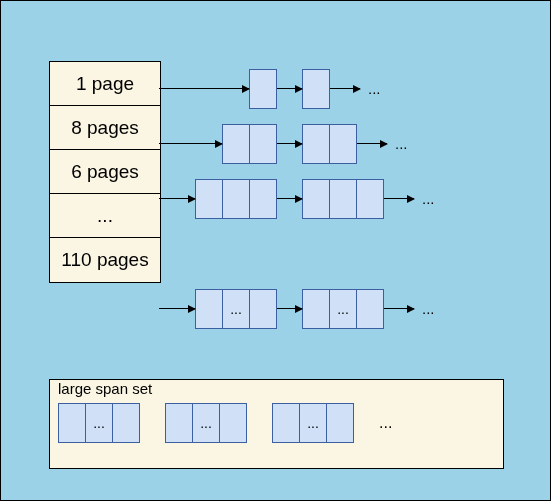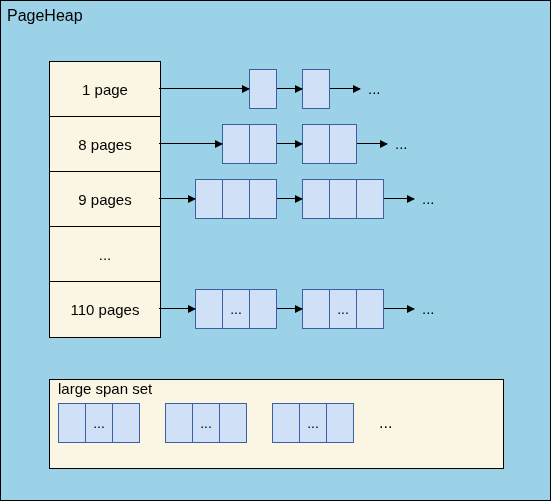--- a/index.html
+++ b/index.html
@@ -24,27 +24,27 @@
     color: #000;
   }
   .table {
     position: absolute;
     top: 60px;
     left: 48px;
     width: 110px;
     border: 1px solid #000;
   }
   .cell {
-    height: 55px;
+    height: 44px;
     border-bottom: 1px solid #000;
     background: #faf6e3;
     display: flex;
     align-items: center;
     justify-content: center;
-    font-size: 15px;
+    font-size: 19px;
     box-sizing: border-box;
   }
   .cell:last-child { border-bottom: none; }
 
   .row-viz {
     position: absolute;
     left: 158px;
     height: 55px;
     display: flex;
     align-items: center;
@@ -94,26 +94,25 @@
     box-sizing: border-box;
     padding: 0 8px;
   }
   .large-label { font-size: 15px; margin-bottom: 6px; }
   .large-row { display: flex; align-items: center; gap: 25px; }
 </style>
 </head>
 <body>
 
 <div class="container">
-  <div class="title">PageHeap</div>
 
   <div class="table" id="table">
       <div class="cell">1 page</div>
       <div class="cell">8 pages</div>
-      <div class="cell">9 pages</div>
+      <div class="cell">6 pages</div>
       <div class="cell">...</div>
       <div class="cell">110 pages</div>
     </div>
 
   <div id="viz">
       <div class="row-viz" style="top: 60px;">
         <div class="arrow-seg" style="width: 90px;"></div>
         <div class="span-box">
           <div class="page"></div>
         </div>

